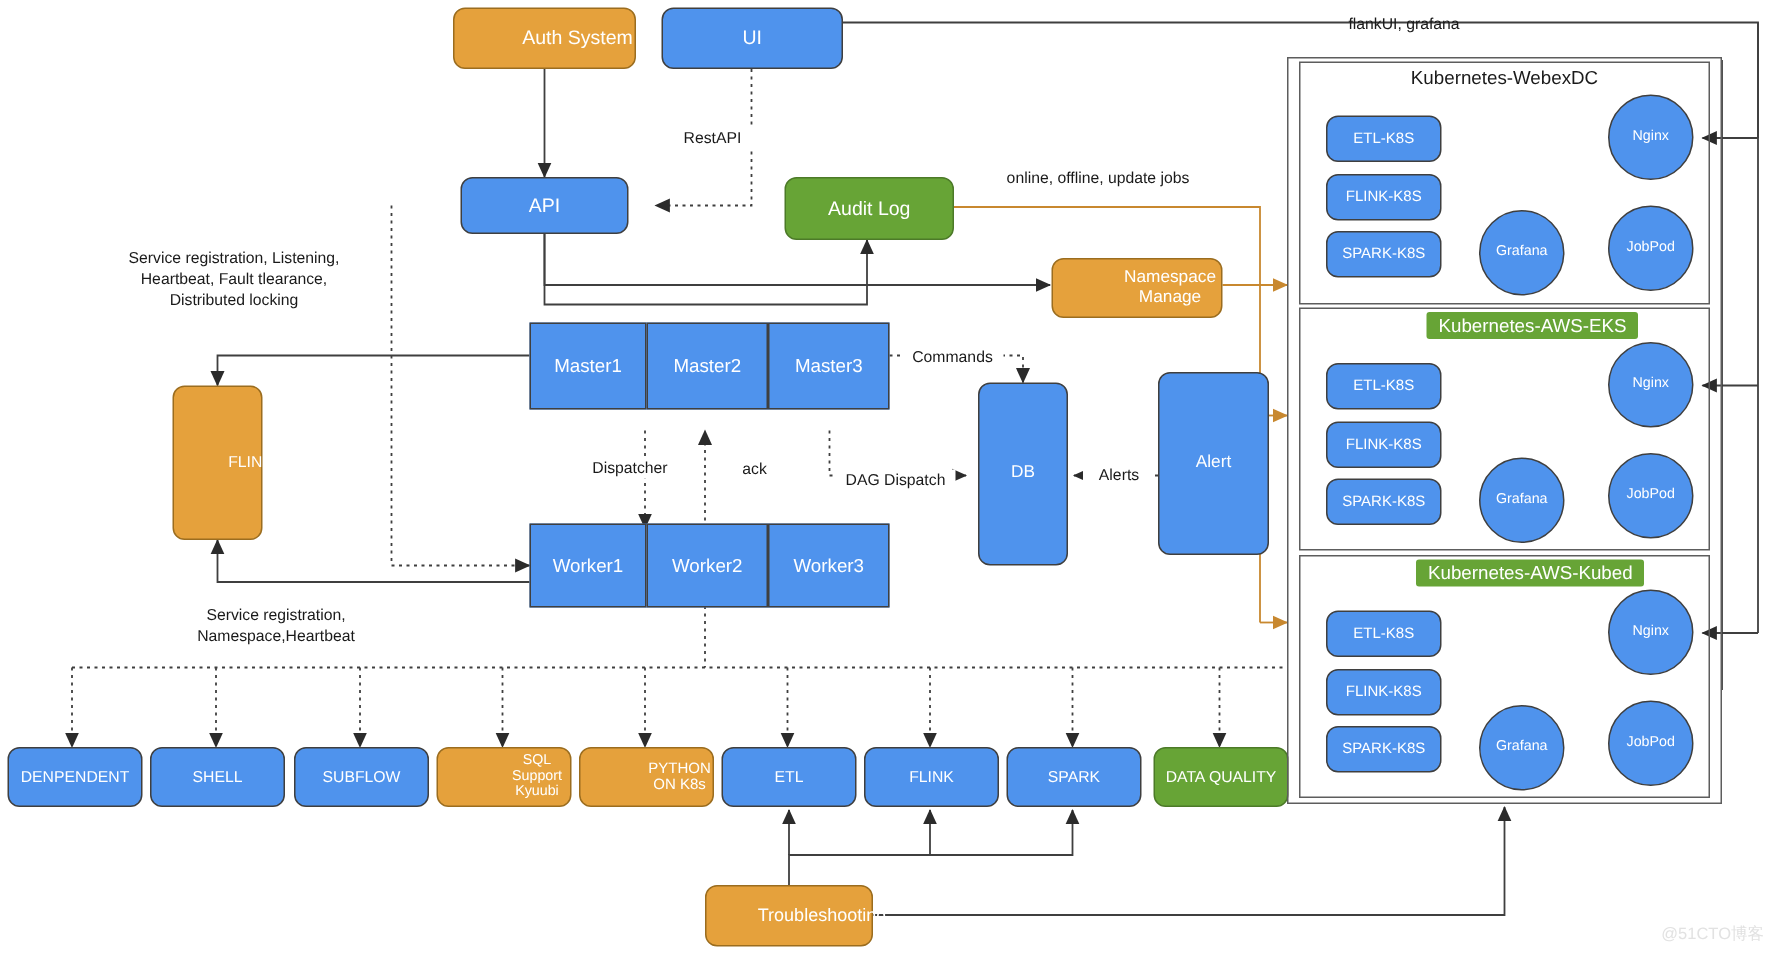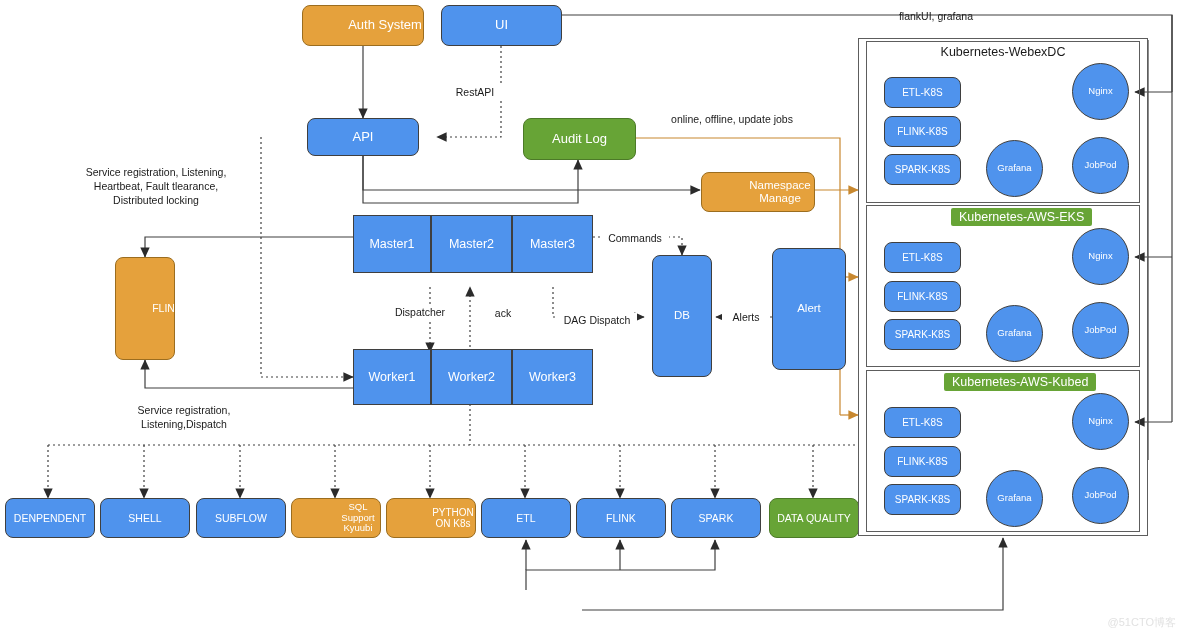--- a/index.html
+++ b/index.html
@@ -149,20 +149,23 @@
   </div>
 
   <div class="node blue" style="left:652px;top:255px;width:60px;height:122px;font-size:11.5px;">
     <span>DB</span>
   </div>
 
   <div class="node blue" style="left:772px;top:248px;width:74px;height:122px;font-size:11.5px;">
     <span>Alert</span>
   </div>
 
+  <div class="node orange" style="left:470px;top:590px;width:112px;height:41px;font-size:12px;">
+    <span>Troubleshooting</span>
+  </div>
 
   <div class="node blue" style="left:5px;top:498px;width:90px;height:40px;font-size:10.5px;">
     <span>DENPENDENT</span>
   </div>
   <div class="node blue" style="left:100px;top:498px;width:90px;height:40px;font-size:10.5px;">
     <span>SHELL</span>
   </div>
   <div class="node blue" style="left:196px;top:498px;width:90px;height:40px;font-size:10.5px;">
     <span>SUBFLOW</span>
   </div>
@@ -250,21 +253,21 @@
     <span>JobPod</span>
   </div>
 
   <div class="lbl" style="left:866px;top:9px;width:140px;">flankUI, grafana</div>
   <div class="lbl bg" style="left:447px;top:85px;width:52px;">RestAPI</div>
   <div class="lbl" style="left:642px;top:112px;width:180px;">online, offline, update jobs</div>
   <div class="lbl" style="left:78px;top:165px;width:156px;">Service registration, Listening,
 Heartbeat, Fault tlearance,
 Distributed locking</div>
   <div class="lbl" style="left:106px;top:403px;width:156px;">Service registration,
-Listening,Dispatch</div>
+Namespace,Heartbeat</div>
   <div class="lbl bg" style="left:388px;top:305px;width:60px;">Dispatcher</div>
   <div class="lbl bg" style="left:484px;top:306px;width:34px;">ack</div>
   <div class="lbl bg" style="left:601px;top:231px;width:64px;">Commands</div>
   <div class="lbl bg" style="left:557px;top:313px;width:76px;">DAG Dispatch</div>
   <div class="lbl bg" style="left:722px;top:310px;width:44px;">Alerts</div>
 
   <div class="watermark">@51CTO博客</div>
 </div>
 
 </body></html>

